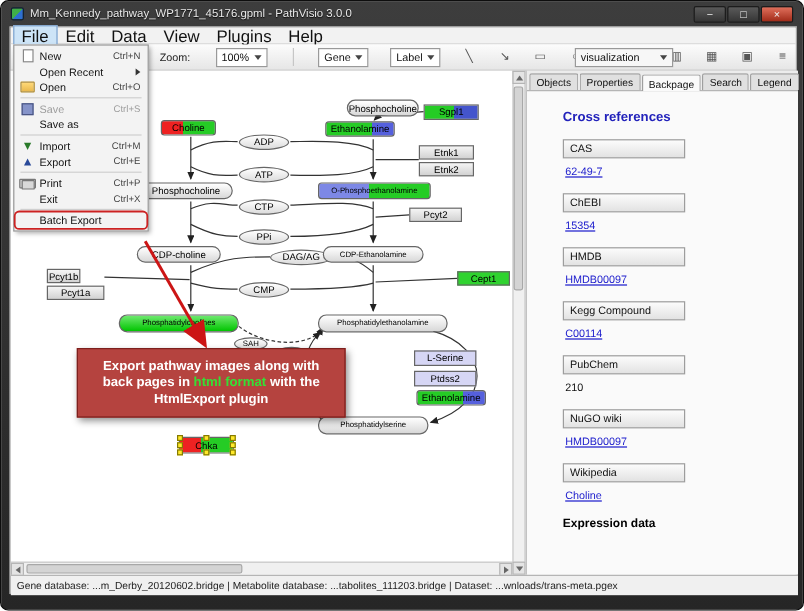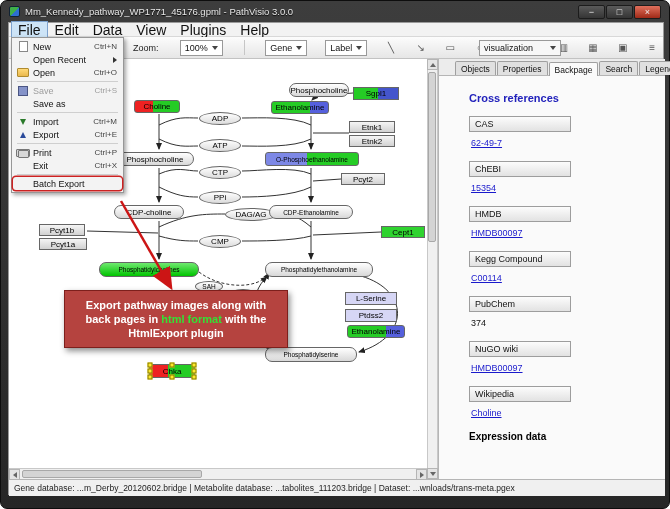--- a/index.html
+++ b/index.html
@@ -79,21 +79,21 @@
   .import-icon::after{content:"";width:0;height:0;border-left:3px solid transparent;border-right:3px solid transparent;border-top:6px solid #2a7a2a;}
   .export-icon::after{content:"";width:0;height:0;border-left:3px solid transparent;border-right:3px solid transparent;border-bottom:6px solid #2a4a9a;}
   .fm-label{flex:1;}
   .fm-shortcut{font-size:8px;color:#444;margin-left:6px;}
   .fm-item.disabled .fm-shortcut{color:#9d9d9d;}
   .fm-sub{width:0;height:0;border-top:3px solid transparent;border-bottom:3px solid transparent;border-left:4px solid #333;}
   .menu-sep{height:1px;background:#cfcfcf;margin:2px 4px;}
 
   
   .panel{position:absolute;left:429px;top:0;width:227px;height:420px;background:#fafafa;border-left:1px solid #b5b5b5;}
-  .tabs{display:flex;gap:1px;padding:2px 16px 0;background:#ececec;border-bottom:1px solid #b5b5b5;height:17px;}
+  .tabs{display:flex;gap:1px;padding:2px 2px 0;background:#ececec;border-bottom:1px solid #b5b5b5;height:17px;}
   .tab{font-size:8.5px;padding:2px 5px;background:#e0e0e0;border:1px solid #9f9f9f;border-bottom:none;border-radius:2px 2px 0 0;color:#111;}
   .tab.active{background:#fafafa;position:relative;top:1px;}
   .bp-heading{color:#2222bb;font-weight:bold;font-size:11px;margin:16px 0 12px 30px;}
   .bp-section{margin:0 0 13px 30px;}
   .bp-header{width:102px;background:linear-gradient(#fcfcfc,#e2e2e2);border:1px solid #9d9d9d;font-size:9px;font-weight:normal;padding:2px 5px;color:#111;}
   .bp-value{font-size:9px;margin:6px 0 0 2px;color:#111;}
   .bp-value.link{color:#1a1acc;text-decoration:underline;cursor:pointer;}
   .bp-footer{font-weight:bold;font-size:10px;margin:2px 0 0 30px;color:#000;}
 
   
@@ -239,21 +239,21 @@
             <div class="node gene" style="left: 340px; top: 76px; width: 46px; height: 12px;">Etnk2</div>
             <div class="node ellipse" style="left: 190px; top: 80px; width: 42px; height: 13px;">ATP</div>
             <div class="node metab" style="left: 107px; top: 93px; width: 78px; height: 14px;">Phosphocholine</div>
             <div class="node metab-split-bg" style="left: 256px; top: 93px; width: 94px; height: 14px; font-size: 6.5px;">O-Phosphoethanolamine</div>
             <div class="node ellipse" style="left: 190px; top: 107px; width: 42px; height: 13px;">CTP</div>
             <div class="node gene" style="left: 332px; top: 114px; width: 44px; height: 12px;">Pcyt2</div>
             <div class="node ellipse" style="left: 190px; top: 132px; width: 42px; height: 13px;">PPi</div>
             <div class="node metab" style="left: 105px; top: 146px; width: 70px; height: 14px;">CDP-choline</div>
             <div class="node ellipse" style="left: 216px; top: 149px; width: 52px; height: 13px;">DAG/AG</div>
             <div class="node metab" style="left: 260px; top: 146px; width: 84px; height: 14px; font-size: 6.5px;">CDP-Ethanolamine</div>
-            <div class="node gene" style="left: 30px; top: 165px; width: 46px; height: 12px;">Pcyt1b</div>
+            <div class="node gene" style="left: 30px; top: 165px; width: 28px; height: 12px;">Pcyt1b</div>
             <div class="node gene-green" style="left: 372px; top: 167px; width: 44px; height: 12px;">Cept1</div>
             <div class="node gene" style="left: 30px; top: 179px; width: 48px; height: 12px;">Pcyt1a</div>
             <div class="node ellipse" style="left: 190px; top: 176px; width: 42px; height: 13px;">CMP</div>
             <div class="node metab-green" style="left: 90px; top: 203px; width: 100px; height: 15px; font-size: 6.5px;">Phosphatidylcholines</div>
             <div class="node metab" style="left: 256px; top: 203px; width: 108px; height: 15px; font-size: 6.5px;">Phosphatidylethanolamine</div>
             <div class="node ellipse-sm" style="left: 186px; top: 222px; width: 28px; height: 11px;">SAH</div>
             <div class="node ellipse-sm" style="left: 220px; top: 230px; width: 28px; height: 11px;">SAM</div>
             <div class="node gene-purple" style="left: 336px; top: 233px; width: 52px; height: 13px;">L-Serine</div>
             <div class="node gene-purple" style="left: 336px; top: 250px; width: 52px; height: 13px;">Ptdss2</div>
             <div class="node metab-split-gb" style="left: 338px; top: 266px; width: 58px; height: 13px;">Ethanolamine</div>
@@ -303,21 +303,21 @@
               <div class="bp-section">
                 <div class="bp-header">HMDB</div>
                 <div class="bp-value link">HMDB00097</div>
               </div>
               <div class="bp-section">
                 <div class="bp-header">Kegg Compound</div>
                 <div class="bp-value link">C00114</div>
               </div>
               <div class="bp-section">
                 <div class="bp-header">PubChem</div>
-                <div class="bp-value">374</div>
+                <div class="bp-value">210</div>
               </div>
               <div class="bp-section">
                 <div class="bp-header">NuGO wiki</div>
                 <div class="bp-value link">HMDB00097</div>
               </div>
               <div class="bp-section">
                 <div class="bp-header">Wikipedia</div>
                 <div class="bp-value link">Choline</div>
               </div>
             </div>

